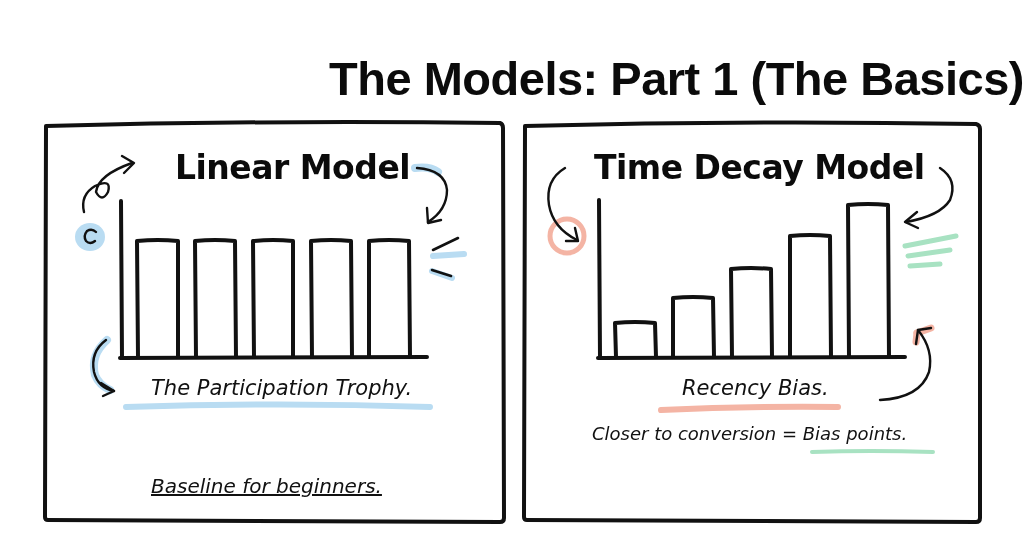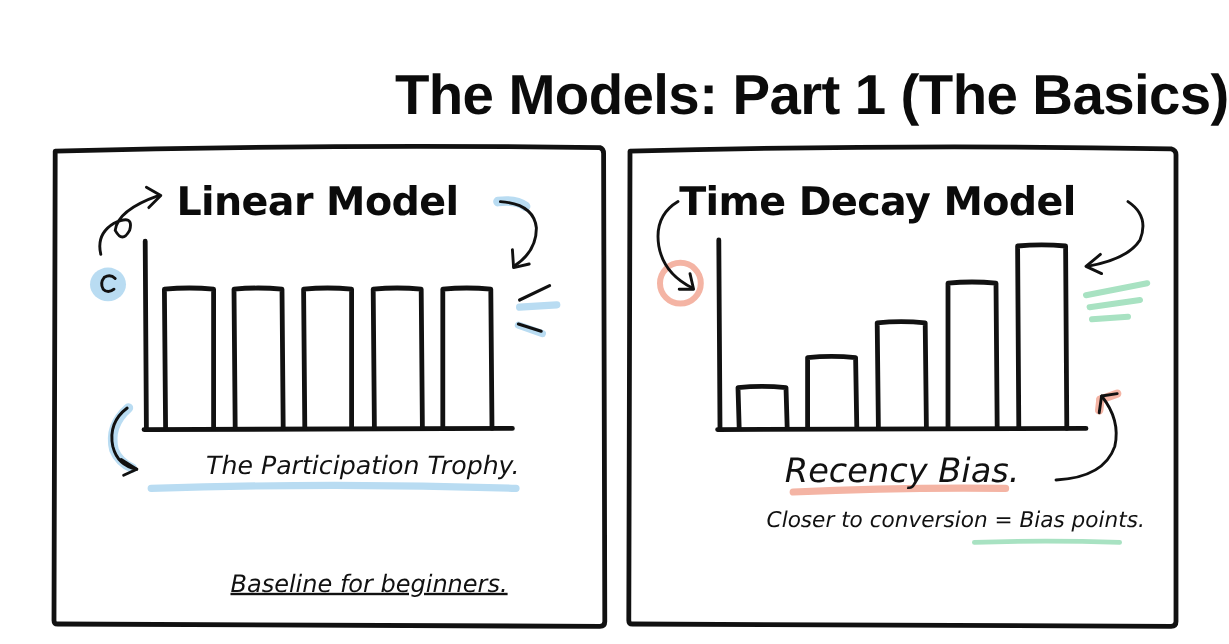--- a/index.html
+++ b/index.html
@@ -1,20 +1,20 @@
 <!DOCTYPE html>
 <html><head>
   <meta charset="utf-8">
   <style>
     html, body { margin: 0; padding: 0; background: #ffffff; }
     body { width: 1024px; height: 537px; position: relative; overflow: hidden; font-family: "Liberation Sans", sans-serif; color: #111; }
     .title { position: absolute; left: 0; top: 30px; width: 1024px; text-align: right; font-family: "Liberation Sans", sans-serif; font-weight: 700; font-size: 47px; letter-spacing: -0.5px; color: #0b0b0b; margin-top: 21px; }
-    .panel { position: absolute; }
+    .panel { position: absolute; margin-left: 28px; }
     .panel-title { position: absolute; font-family: "DejaVu Sans", sans-serif; font-weight: 700; font-size: 33px; color: #0b0b0b; white-space: nowrap; letter-spacing: -0.5px; }
-    .hand { position: absolute; font-family: "DejaVu Sans", sans-serif; font-style: italic; color: #111; white-space: nowrap; text-align: right; }
+    .hand { position: absolute; font-family: "DejaVu Sans", sans-serif; font-style: italic; color: #111; white-space: nowrap; text-align: left; }
     svg.layer { position: absolute; left: 0; top: 0; }
   </style>
 </head>
 <body>
 
 <div class="title">The Models: Part 1 (The Basics)</div>
 
 <svg class="layer" width="1024" height="537" viewBox="0 0 1024 537">
   <g fill="none" stroke="#111" stroke-linecap="round" stroke-linejoin="round">
 
@@ -98,17 +98,17 @@
 </svg>
 
 <div class="panel" style="left:45px; top:122px; width:460px; height:402px;">
   <div class="panel-title" style="left:102px; top:26px;">Linear Model</div>
   <div class="hand" style="left:78px; top:254px; width:310px; font-size:21px;">The Participation Trophy.</div>
   <div class="hand" style="left:78px; top:352px; width:300px; font-size:20px;text-decoration:underline;">Baseline for beginners.</div>
 </div>
 
 <div class="panel" style="left:524px; top:122px; width:518px; height:402px;">
   <div class="panel-title" style="left:42px; top:26px;">Time Decay Model</div>
-  <div class="hand" style="left:130px; top:254px; width:190px; font-size:28px;">Recency Bias.</div>
+  <div class="hand" style="left:130px; top:254px; width:190px; font-size:21px;">Recency Bias.</div>
   <div class="hand" style="left:40px; top:301px; width:390px; font-size:18px;">
     <span>Closer to conversion = </span><span>Bias points.</span>
   </div>
 </div>
 
 </body></html>

